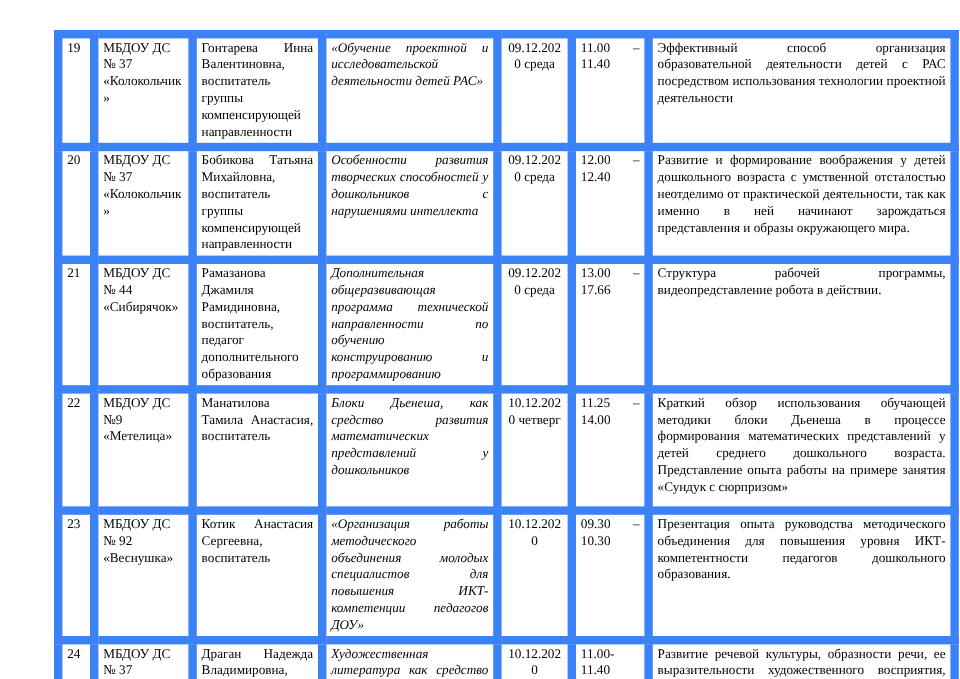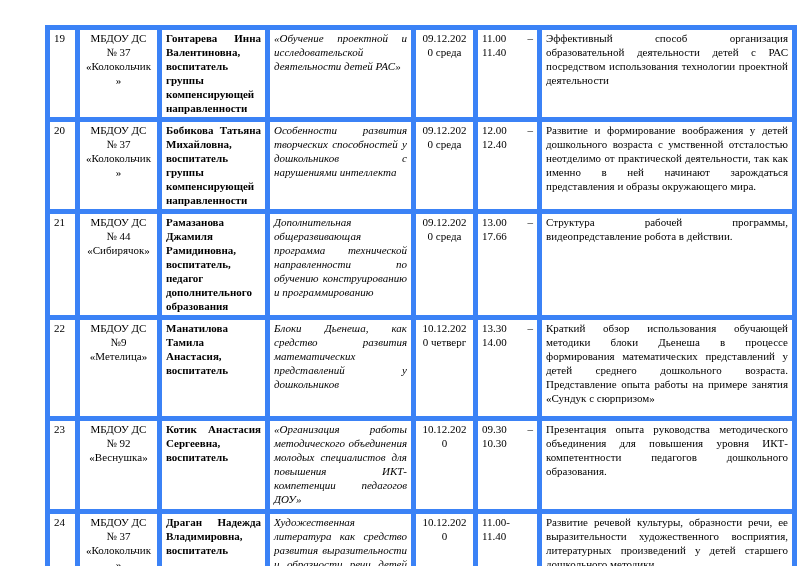--- a/index.html
+++ b/index.html
@@ -19,30 +19,30 @@
   }
   table.schedule {
     position: absolute;
     left: 45px;
     top: 25px;
     width: 747px;
     border-collapse: collapse;
     table-layout: fixed;
   }
   table.schedule td {
-    border: 5px solid #3b82f6;
+    border: 7px solid #3b82f6;
     vertical-align: top;
     padding: 1px 4px 2px 4px;
     font-size: 11px;
     line-height: 14px;
     word-wrap: break-word;
   }
   td.c-num   { text-align: left; padding-left: 5px; }
-  td.c-inst  { text-align: center; margin-left: 41px; }
-  td.c-name  { text-align: justify; font-weight: bold; }
+  td.c-inst  { text-align: left; margin-left: 41px; }
+  td.c-name  { text-align: justify; }
   td.c-topic { text-align: justify; font-style: italic; }
   td.c-date  { text-align: center; }
   td.c-time  { text-align: justify; }
   td.c-desc  { text-align: justify; }
 </style>
 </head>
 <body>
 
 <div class="page">
   <table class="schedule">
@@ -82,21 +82,21 @@
         <td class="c-date">09.12.2020 среда</td>
         <td class="c-time">13.00 – 17.66</td>
         <td class="c-desc">Структура рабочей программы, видеопредставление робота в действии.</td>
       </tr>
       <tr style="height:101px">
         <td class="c-num">22</td>
         <td class="c-inst">МБДОУ ДС №9 «Метелица»</td>
         <td class="c-name">Манатилова Тамила Анастасия, воспитатель</td>
         <td class="c-topic">Блоки Дьенеша, как средство развития математических представлений у дошкольников</td>
         <td class="c-date">10.12.2020 четверг</td>
-        <td class="c-time">13.30 – 14.00</td>
+        <td class="c-time">11.25 – 14.00</td>
         <td class="c-desc">Краткий обзор использования обучающей методики блоки Дьенеша в процессе формирования математических представлений у детей среднего дошкольного возраста. Представление опыта работы на примере занятия «Сундук с сюрпризом»</td>
       </tr>
       <tr style="height:93px">
         <td class="c-num">23</td>
         <td class="c-inst">МБДОУ ДС № 92 «Веснушка»</td>
         <td class="c-name">Котик Анастасия Сергеевна, воспитатель</td>
         <td class="c-topic">«Организация работы методического объединения молодых специалистов для повышения ИКТ-компетенции педагогов ДОУ»</td>
         <td class="c-date">10.12.2020</td>
         <td class="c-time">09.30 – 10.30</td>
         <td class="c-desc">Презентация опыта руководства методического объединения для повышения уровня ИКТ-компетентности педагогов дошкольного образования.</td>

